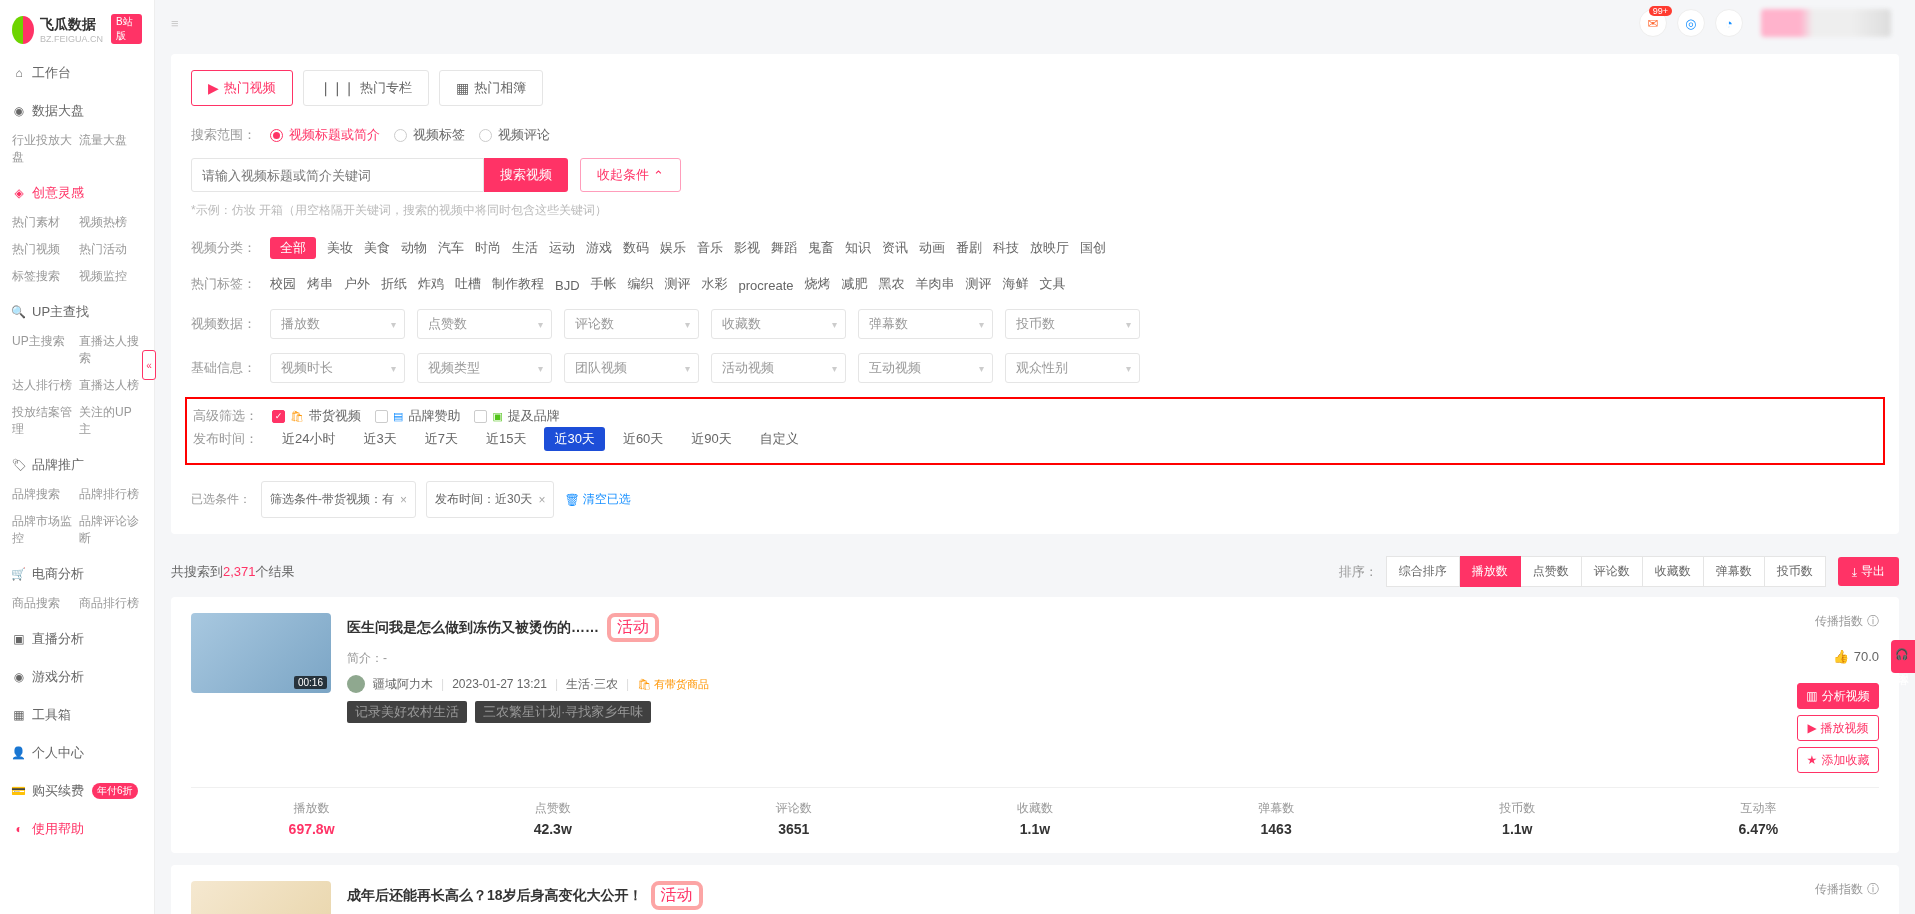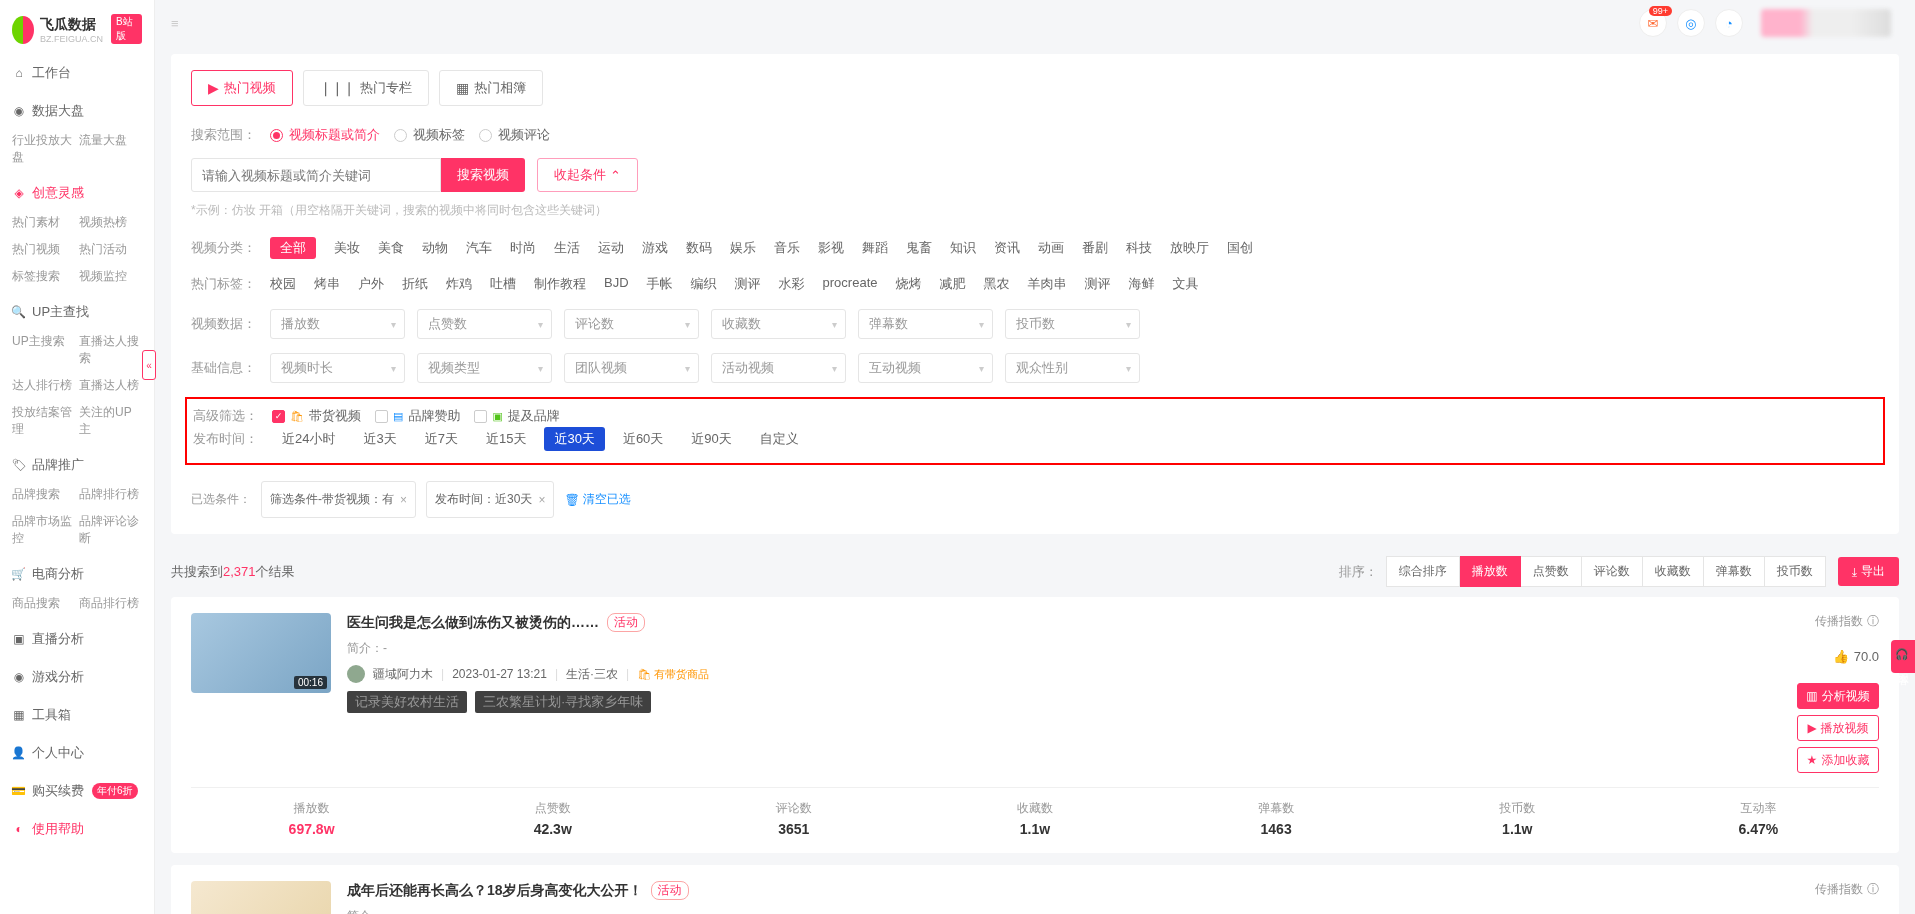--- a/index.html
+++ b/index.html
@@ -35,25 +35,25 @@
 .tab-btn.active { border-color: #ff3366; color: #ff3366; }
 .tab-ico { font-size: 14px; }
 .filter-row { display: flex; align-items: center; gap: 14px; margin-bottom: 14px; font-size: 13px; }
 .filter-label { color: #999; min-width: 56px; flex-shrink: 0; }
 .radio-opt { display: flex; align-items: center; gap: 6px; cursor: pointer; color: #666; }
 .radio-opt.active { color: #ff3366; }
 .radio-circ { width: 13px; height: 13px; border: 1px solid #ccc; border-radius: 50%; display: inline-flex; align-items: center; justify-content: center; }
 .radio-opt.active .radio-circ { border-color: #ff3366; }
 .radio-opt.active .radio-circ::after { content: ''; width: 7px; height: 7px; background: #ff3366; border-radius: 50%; }
 .search-row { display: flex; gap: 12px; align-items: center; margin-bottom: 10px; }
-.search-input { width: 250px; height: 34px; border: 1px solid #e5e5e5; border-radius: 3px 0 0 3px; padding: 0 10px; font-size: 13px; outline: none; }
+.search-input { width: 293px; height: 34px; border: 1px solid #e5e5e5; border-radius: 3px 0 0 3px; padding: 0 10px; font-size: 13px; outline: none; }
 .search-btn { height: 34px; padding: 0 16px; background: #ff3366; color: #fff; border: none; border-radius: 0 3px 3px 0; cursor: pointer; font-size: 13px; margin-left: -12px; }
 .collapse-cond { height: 34px; padding: 0 16px; border: 1px solid #ff9dbb; color: #ff3366; border-radius: 3px; display: flex; align-items: center; gap: 4px; cursor: pointer; font-size: 13px; }
 .hint { color: #bbb; font-size: 12px; margin-bottom: 18px; }
-.cat-list { display: flex; flex-wrap: wrap; gap: 6px 18px; }
+.cat-list { display: flex; flex-wrap: wrap; gap: 6px 11px; align-items: flex-end; }
 .cat-item { color: #666; cursor: pointer; font-size: 13px; padding: 2px 0; }
 .cat-item.active { background: #ff3366; color: #fff; padding: 2px 10px; border-radius: 3px; }
 .sel-row { display: flex; gap: 12px; }
 .sel { width: 135px; height: 30px; border: 1px solid #e5e5e5; border-radius: 3px; padding: 0 24px 0 10px; font-size: 13px; color: #999; position: relative; cursor: pointer; display: flex; align-items: center; background: #fff; }
 .sel::after { content: '▾'; position: absolute; right: 8px; color: #ccc; font-size: 10px; }
 .red-box { border: 2px solid #ff0000; padding: 8px 0 12px; margin: 6px -6px; }
 .red-box .filter-row { padding: 0 6px; margin-bottom: 2px; }
 .red-box .filter-row:last-child { margin-bottom: 0; }
 .check-opt { display: flex; align-items: center; gap: 5px; cursor: pointer; color: #666; }
 .check-box { width: 13px; height: 13px; border: 1px solid #ccc; border-radius: 2px; display: inline-flex; align-items: center; justify-content: center; }
@@ -77,21 +77,21 @@
 .sort-btn.active { background: #ff3366; color: #fff; border-color: #ff3366; }
 .export-btn { margin-left: 12px; padding: 6px 14px; background: #ff3366; color: #fff; border: none; border-radius: 3px; cursor: pointer; display: flex; align-items: center; gap: 4px; font-size: 12px; }
 .video-card { background: #fff; border-radius: 4px; padding: 16px 20px; margin-bottom: 12px; }
 .vc-top { display: flex; gap: 16px; }
 .thumb { width: 140px; height: 80px; background: linear-gradient(135deg, #a8c8e0, #7ba5c5); border-radius: 4px; position: relative; flex-shrink: 0; overflow: hidden; }
 .thumb2 { background: linear-gradient(135deg, #f5e8d0, #e8d4a8); }
 .thumb-dur { position: absolute; right: 4px; bottom: 4px; background: rgba(0,0,0,0.7); color: #fff; font-size: 10px; padding: 1px 4px; border-radius: 2px; }
 .vc-info { flex: 1; }
 .vc-title-row { display: flex; align-items: center; gap: 8px; margin-bottom: 8px; }
 .vc-title { font-size: 14px; font-weight: 600; color: #333; }
-.badge-act { border: 1px solid #fca5a5; color: #ff3366; font-size: 12px; padding: 0 6px; border-radius: 8px; }
+.badge-act { border: 4px solid #fca5a5; color: #ff3366; font-size: 16px; padding: 0 6px; border-radius: 8px; }
 .vc-desc { color: #999; font-size: 12px; margin-bottom: 8px; }
 .vc-meta { display: flex; align-items: center; gap: 8px; font-size: 12px; color: #666; margin-bottom: 8px; }
 .author-ava { width: 18px; height: 18px; background: #8fa88f; border-radius: 50%; }
 .sep { color: #ddd; }
 .goods-badge { color: #ff9500; font-size: 11px; display: flex; align-items: center; gap: 3px; }
 .vc-tags { display: flex; gap: 8px; }
 .vc-tag { background: #404040; color: #999; font-size: 13px; padding: 2px 8px; border-radius: 2px; }
 .vc-right { display: flex; flex-direction: column; align-items: flex-end; gap: 19px; flex-shrink: 0; }
 .spread-line { display: flex; align-items: center; gap: 4px; font-size: 12px; color: #999; }
 .score-line { display: flex; align-items: center; gap: 4px; font-size: 13px; color: #666; }

